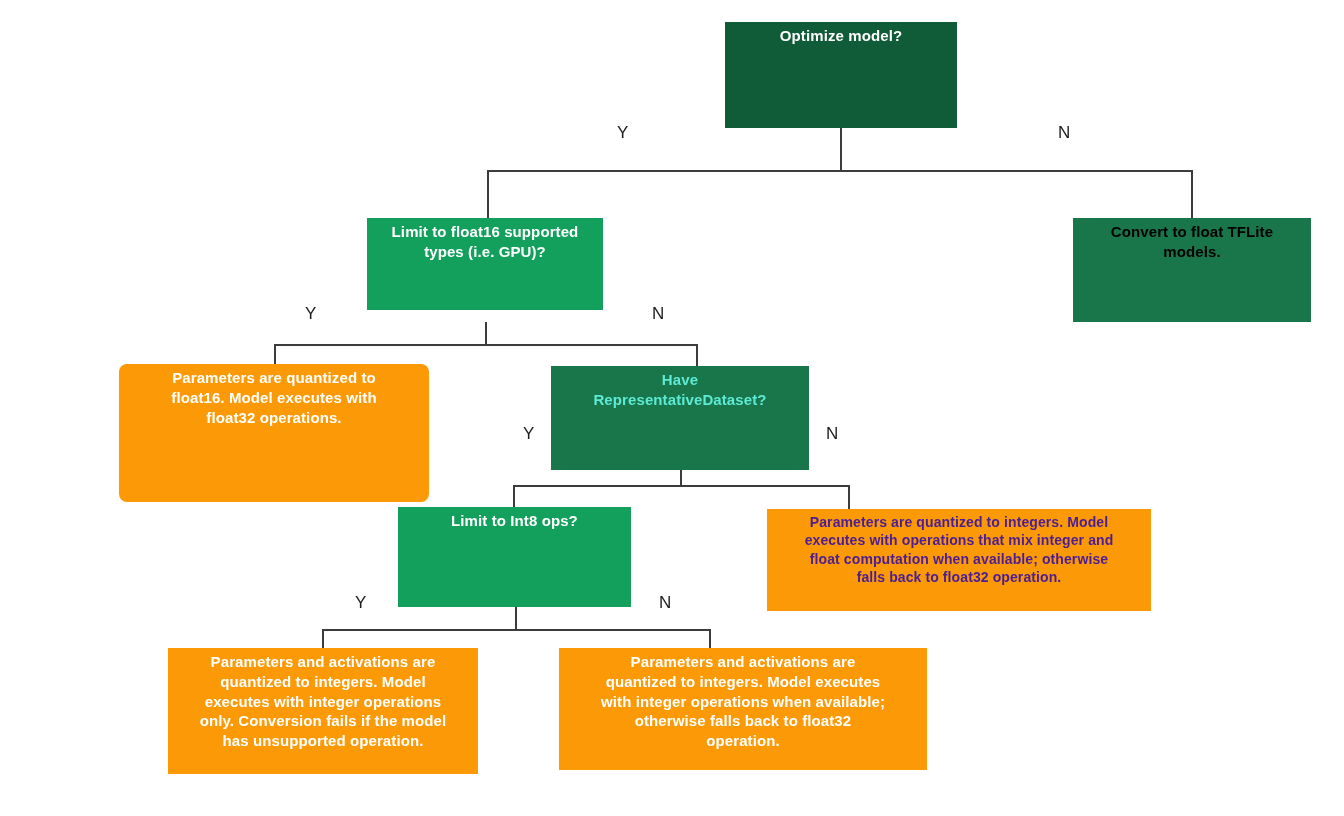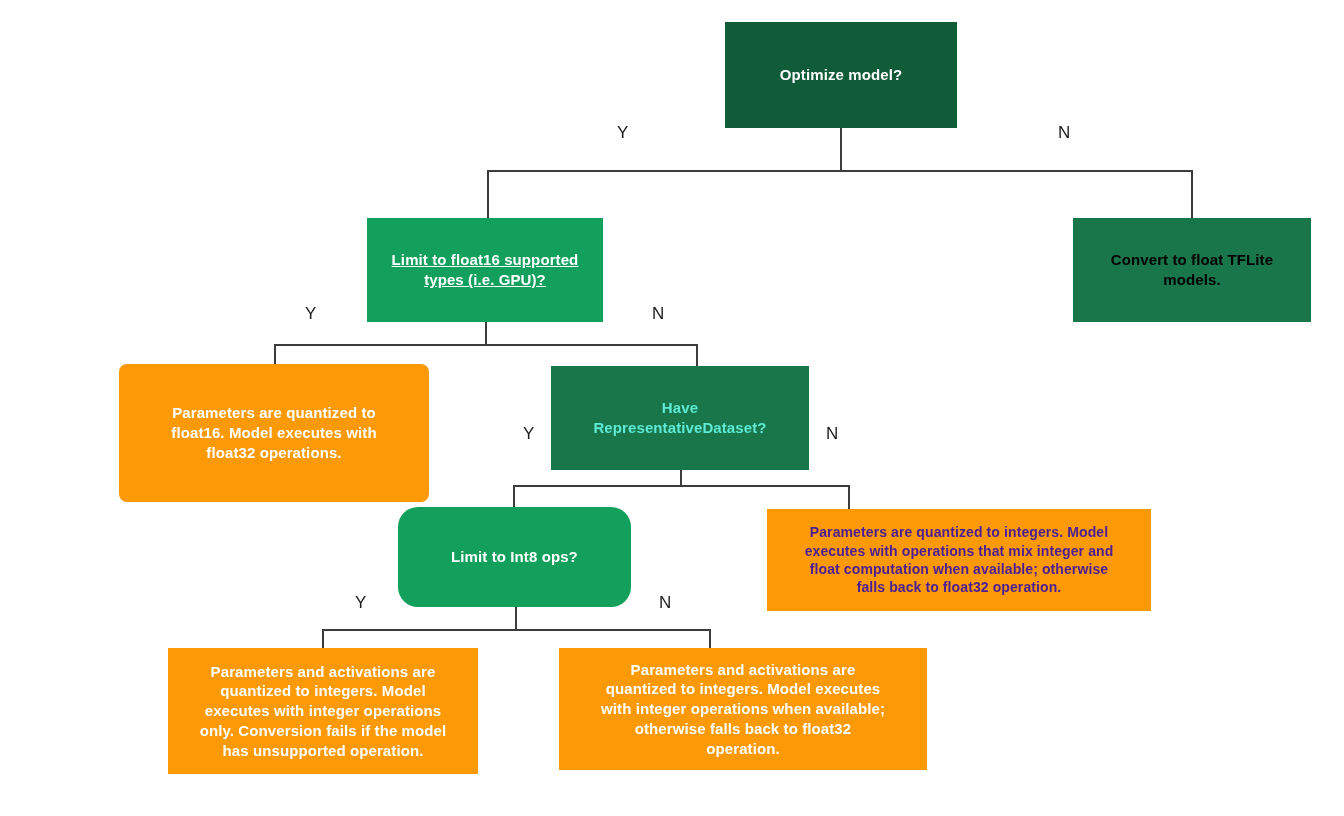--- a/index.html
+++ b/index.html
@@ -14,21 +14,21 @@
     position: relative;
     width: 1344px;
     height: 816px;
     background: #ffffff;
     overflow: hidden;
   }
   .node {
     position: absolute;
     box-sizing: border-box;
     display: flex;
-    align-items: center;
+    align-items: flex-start;
     justify-content: center;
     text-align: center;
     color: #ffffff;
     font-weight: bold;
     font-family: "Liberation Sans", sans-serif;
     line-height: 1.32;
     padding: 4px 10px;
     letter-spacing: 0.1px;
   }
   .node-text {
@@ -71,38 +71,38 @@
       <div class="edge-v" style="left: 848px; top: 485px; height: 25px; background: rgb(60, 60, 60);"></div>
       <div class="edge-v" style="left: 515px; top: 607px; height: 23px; background: rgb(60, 60, 60);"></div>
       <div class="edge-h" style="left: 322px; top: 629px; width: 389px; background: rgb(60, 60, 60);"></div>
       <div class="edge-v" style="left: 322px; top: 629px; height: 20px; background: rgb(60, 60, 60);"></div>
       <div class="edge-v" style="left: 709px; top: 629px; height: 20px; background: rgb(60, 60, 60);"></div>
     </div>
   <div id="node-layer">
       <div class="node" style="left: 725px; top: 22px; width: 232px; height: 106px; background: rgb(17, 92, 56); font-size: 15px; color: rgb(255, 255, 255);">
         <span class="node-text">Optimize model?</span>
       </div>
-      <div class="node" style="left: 367px; top: 218px; width: 236px; height: 104px; background: rgb(18, 160, 92); font-size: 15px; color: rgb(255, 255, 255); text-decoration: underline;">
+      <div class="node" style="left: 367px; top: 218px; width: 236px; height: 92px; background: rgb(18, 160, 92); font-size: 15px; color: rgb(255, 255, 255);">
         <span class="node-text">Limit to float16 supported
 types (i.e. GPU)?</span>
       </div>
       <div class="node" style="left: 1073px; top: 218px; width: 238px; height: 104px; background: rgb(25, 117, 74); font-size: 15px; color: #000000;">
         <span class="node-text">Convert to float TFLite
 models.</span>
       </div>
       <div class="node" style="left: 119px; top: 364px; width: 310px; height: 138px; background: rgb(251, 154, 6); font-size: 15px; color: rgb(255, 255, 255); border-radius: 8px;">
         <span class="node-text">Parameters are quantized to
 float16. Model executes with
 float32 operations.</span>
       </div>
       <div class="node" style="left: 551px; top: 366px; width: 258px; height: 104px; background: rgb(25, 117, 74); font-size: 15px; color: #5eead4;">
         <span class="node-text">Have
 RepresentativeDataset?</span>
       </div>
-      <div class="node" style="left: 398px; top: 507px; width: 233px; height: 100px; background: rgb(18, 160, 92); font-size: 15px; color: rgb(255, 255, 255); border-radius: 20px;">
+      <div class="node" style="left: 398px; top: 507px; width: 233px; height: 100px; background: rgb(18, 160, 92); font-size: 15px; color: rgb(255, 255, 255);">
         <span class="node-text">Limit to Int8 ops?</span>
       </div>
       <div class="node" style="left: 767px; top: 509px; width: 384px; height: 102px; background: rgb(251, 154, 6); font-size: 14px; color: #4c1d95;">
         <span class="node-text">Parameters are quantized to integers. Model
 executes with operations that mix integer and
 float computation when available; otherwise
 falls back to float32 operation.</span>
       </div>
       <div class="node" style="left: 168px; top: 648px; width: 310px; height: 126px; background: rgb(251, 154, 6); font-size: 15px; color: rgb(255, 255, 255);">
         <span class="node-text">Parameters and activations are

